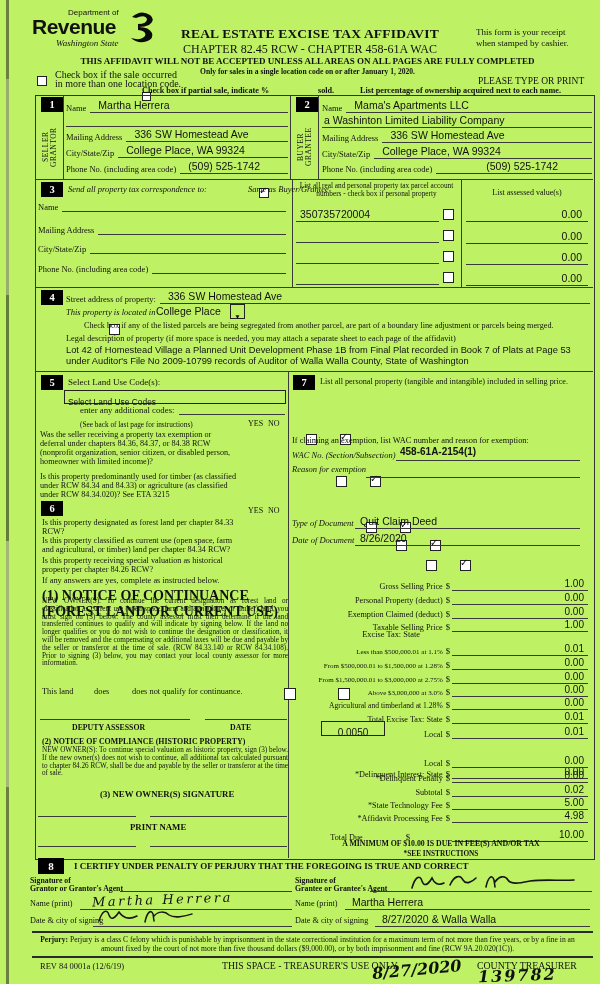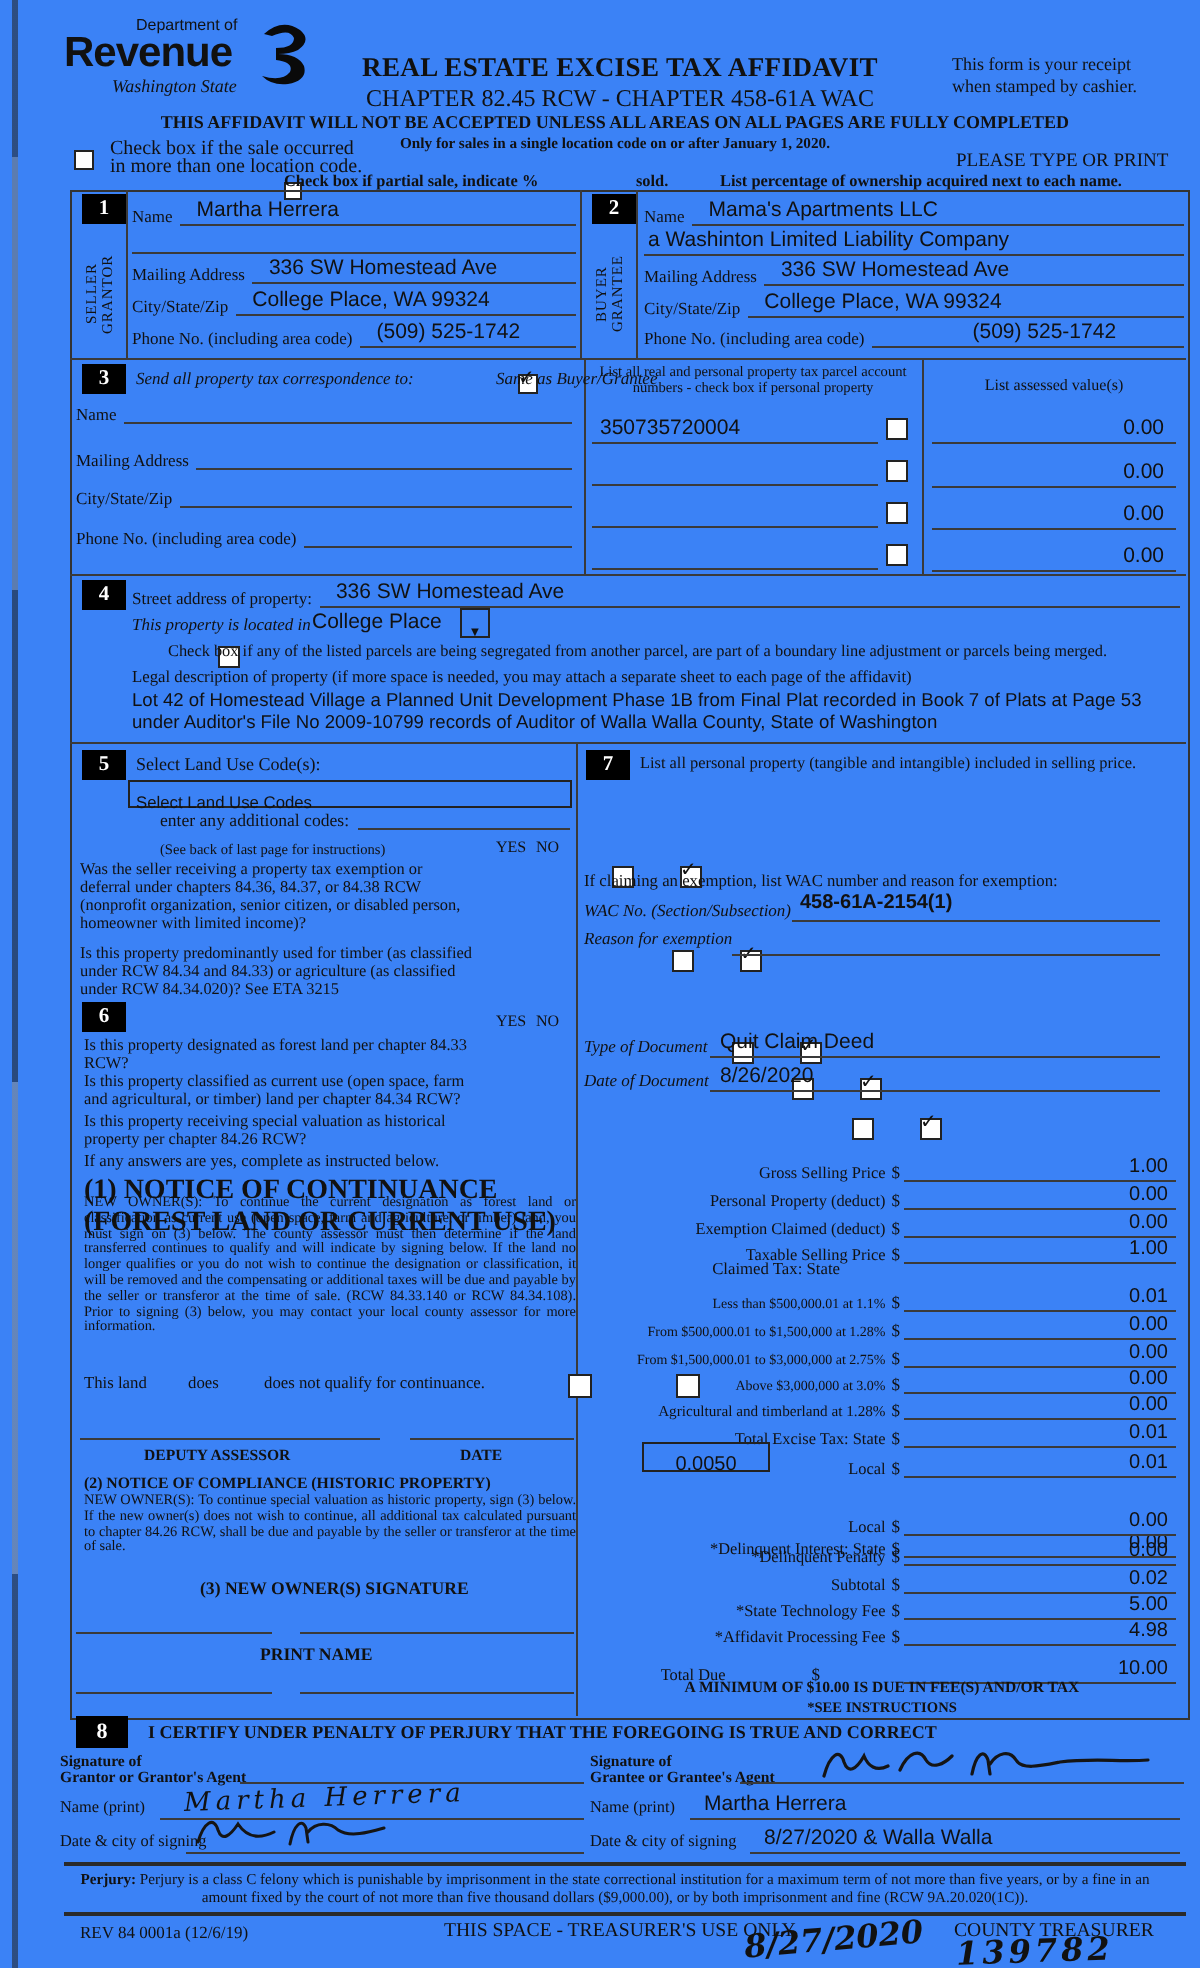--- a/index.html
+++ b/index.html
@@ -1,16 +1,16 @@
 <!DOCTYPE html>
 <html><head>
 <meta charset="utf-8">
 <style>
   html,body{margin:0;padding:0;background:#e8e8e6;}
-  .page{position:relative;width:600px;height:984px;background:#3b82f6;font-family:"Liberation Serif",serif;color:#111;overflow:hidden;}
+  .page{position:relative;width:600px;height:984px;background:#bef264;font-family:"Liberation Serif",serif;color:#111;overflow:hidden;}
   .abs{position:absolute;}
   .scan-edge{left:6px;top:0;width:3px;height:984px;background:linear-gradient(#222 0 8%,#777 8% 30%,#1a1a1a 30% 55%,#888 55% 80%,#222 80% 100%);opacity:.55;}
   .lbl{font-size:8.5px;white-space:nowrap;font-style:italic;}
   .sm{font-size:7.3px;}
   .bold{font-weight:bold;}
   .sans{font-family:"Liberation Sans",sans-serif;}
   .val{font-family:"Liberation Sans",sans-serif;font-size:10px;white-space:nowrap;}
   .ln{border-top:1px solid #3a3a3a;height:0;}
   .vln{border-left:1px solid #3a3a3a;width:0;}
   .box-border{border:1.2px solid #333;}
@@ -292,21 +292,21 @@
   <div class="abs mrow" style="top:606px;">
       <span class="mlab">Exemption Claimed (deduct)</span>
       <span class="mdollar">$</span>
       <span class="mval">0.00</span>
     </div>
   <div class="abs mrow" style="top:619px;">
       <span class="mlab">Taxable Selling Price</span>
       <span class="mdollar">$</span>
       <span class="mval">1.00</span>
     </div>
-  <div class="abs" style="left:292px;top:630px;width:128px;text-align:right;font-size:8.4px;">Claimed Tax: State</div>
+  <div class="abs" style="left:292px;top:630px;width:128px;text-align:right;font-size:8.4px;">Excise Tax: State</div>
   <div class="abs mrow msm" style="top:643px;">
       <span class="mlab">Less than $500,000.01 at 1.1%</span>
       <span class="mdollar">$</span>
       <span class="mval">0.01</span>
     </div>
   <div class="abs mrow msm" style="top:657px;">
       <span class="mlab">From $500,000.01 to $1,500,000 at 1.28%</span>
       <span class="mdollar">$</span>
       <span class="mval">0.00</span>
     </div>

